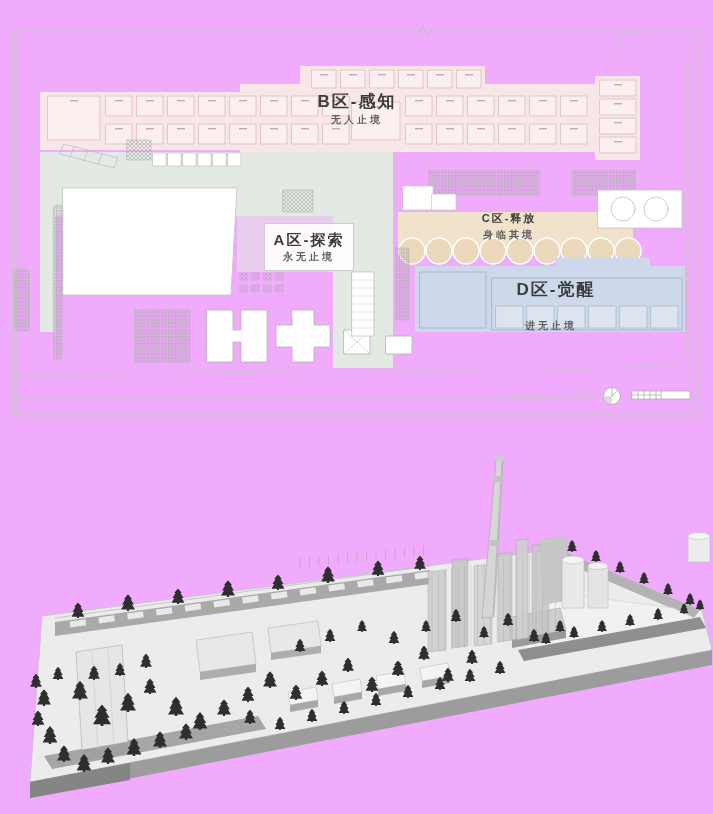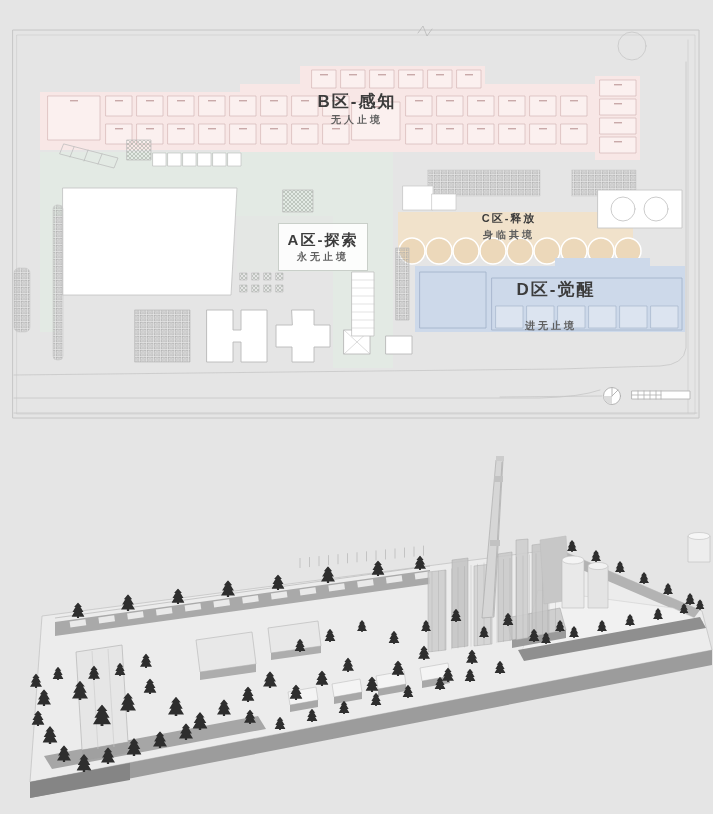--- a/index.html
+++ b/index.html
@@ -1,23 +1,23 @@
 <!DOCTYPE html>
 <html style="--zone-b: #f8e7e6; --zone-a: #e3eae4; --zone-c: #f1e2cb; --zone-c-circle: #ecd8ba; --zone-d: #cdd9ea; --plan-line: #c6c6c6; --plan-detail: #b9b9b9; --label-text: #3c3c3c; --subtitle-text: #5f5f5f; --axon-platform: #ececec; --axon-skirt: #9c9c9c; --axon-band: #a9a9a9; --axon-wall: #8f8f8f; --axon-tree: #2e2e2e; --axon-building: #e6e6e6; --axon-glass: #c9c9c9; --axon-stroke: #a8a8a8;"><head>
 <meta charset="utf-8">
 <style>
   html,body{margin:0;padding:0;background:#ffffff;}
-  #page{position:relative;width:713px;height:814px;background:#e5e5e5;overflow:hidden;
+  #page{position:relative;width:713px;height:814px;background:#f0abfc;overflow:hidden;
         font-family:"Liberation Sans",sans-serif;}
   svg{position:absolute;left:0;top:0;}
   .zone-label{position:absolute;transform:translateX(-50%);font-weight:bold;
               color:var(--label-text,#3c3c3c);white-space:nowrap;letter-spacing:2px;}
   .zone-sub{position:absolute;transform:translateX(-50%);font-weight:bold;
             color:var(--subtitle-text,#5f5f5f);font-size:10px;letter-spacing:3px;white-space:nowrap;}
-  .a-box{position:absolute;left:278px;top:223px;width:88px;height:46px;
+  .a-box{position:absolute;left:264px;top:223px;width:88px;height:46px;
          border:1px solid #c9cfc9;background:rgba(255,255,255,0.88);
          display:flex;flex-direction:column;align-items:center;justify-content:center;}
   .a-box .zone-label,.a-box .zone-sub{position:static;transform:none;}
   .lbl-b{left:357px;top:90px;font-size:17px;}
   .sub-b{left:357px;top:113px;}
   .lbl-a{font-size:15px;}
   .lbl-c{left:509px;top:211px;font-size:11px;}
   .sub-c{left:509px;top:228px;}
   .lbl-d{left:551px;top:278px;font-size:17px;padding-left:10px;}
   .sub-d{left:551px;top:301px;margin-top:18px;}

